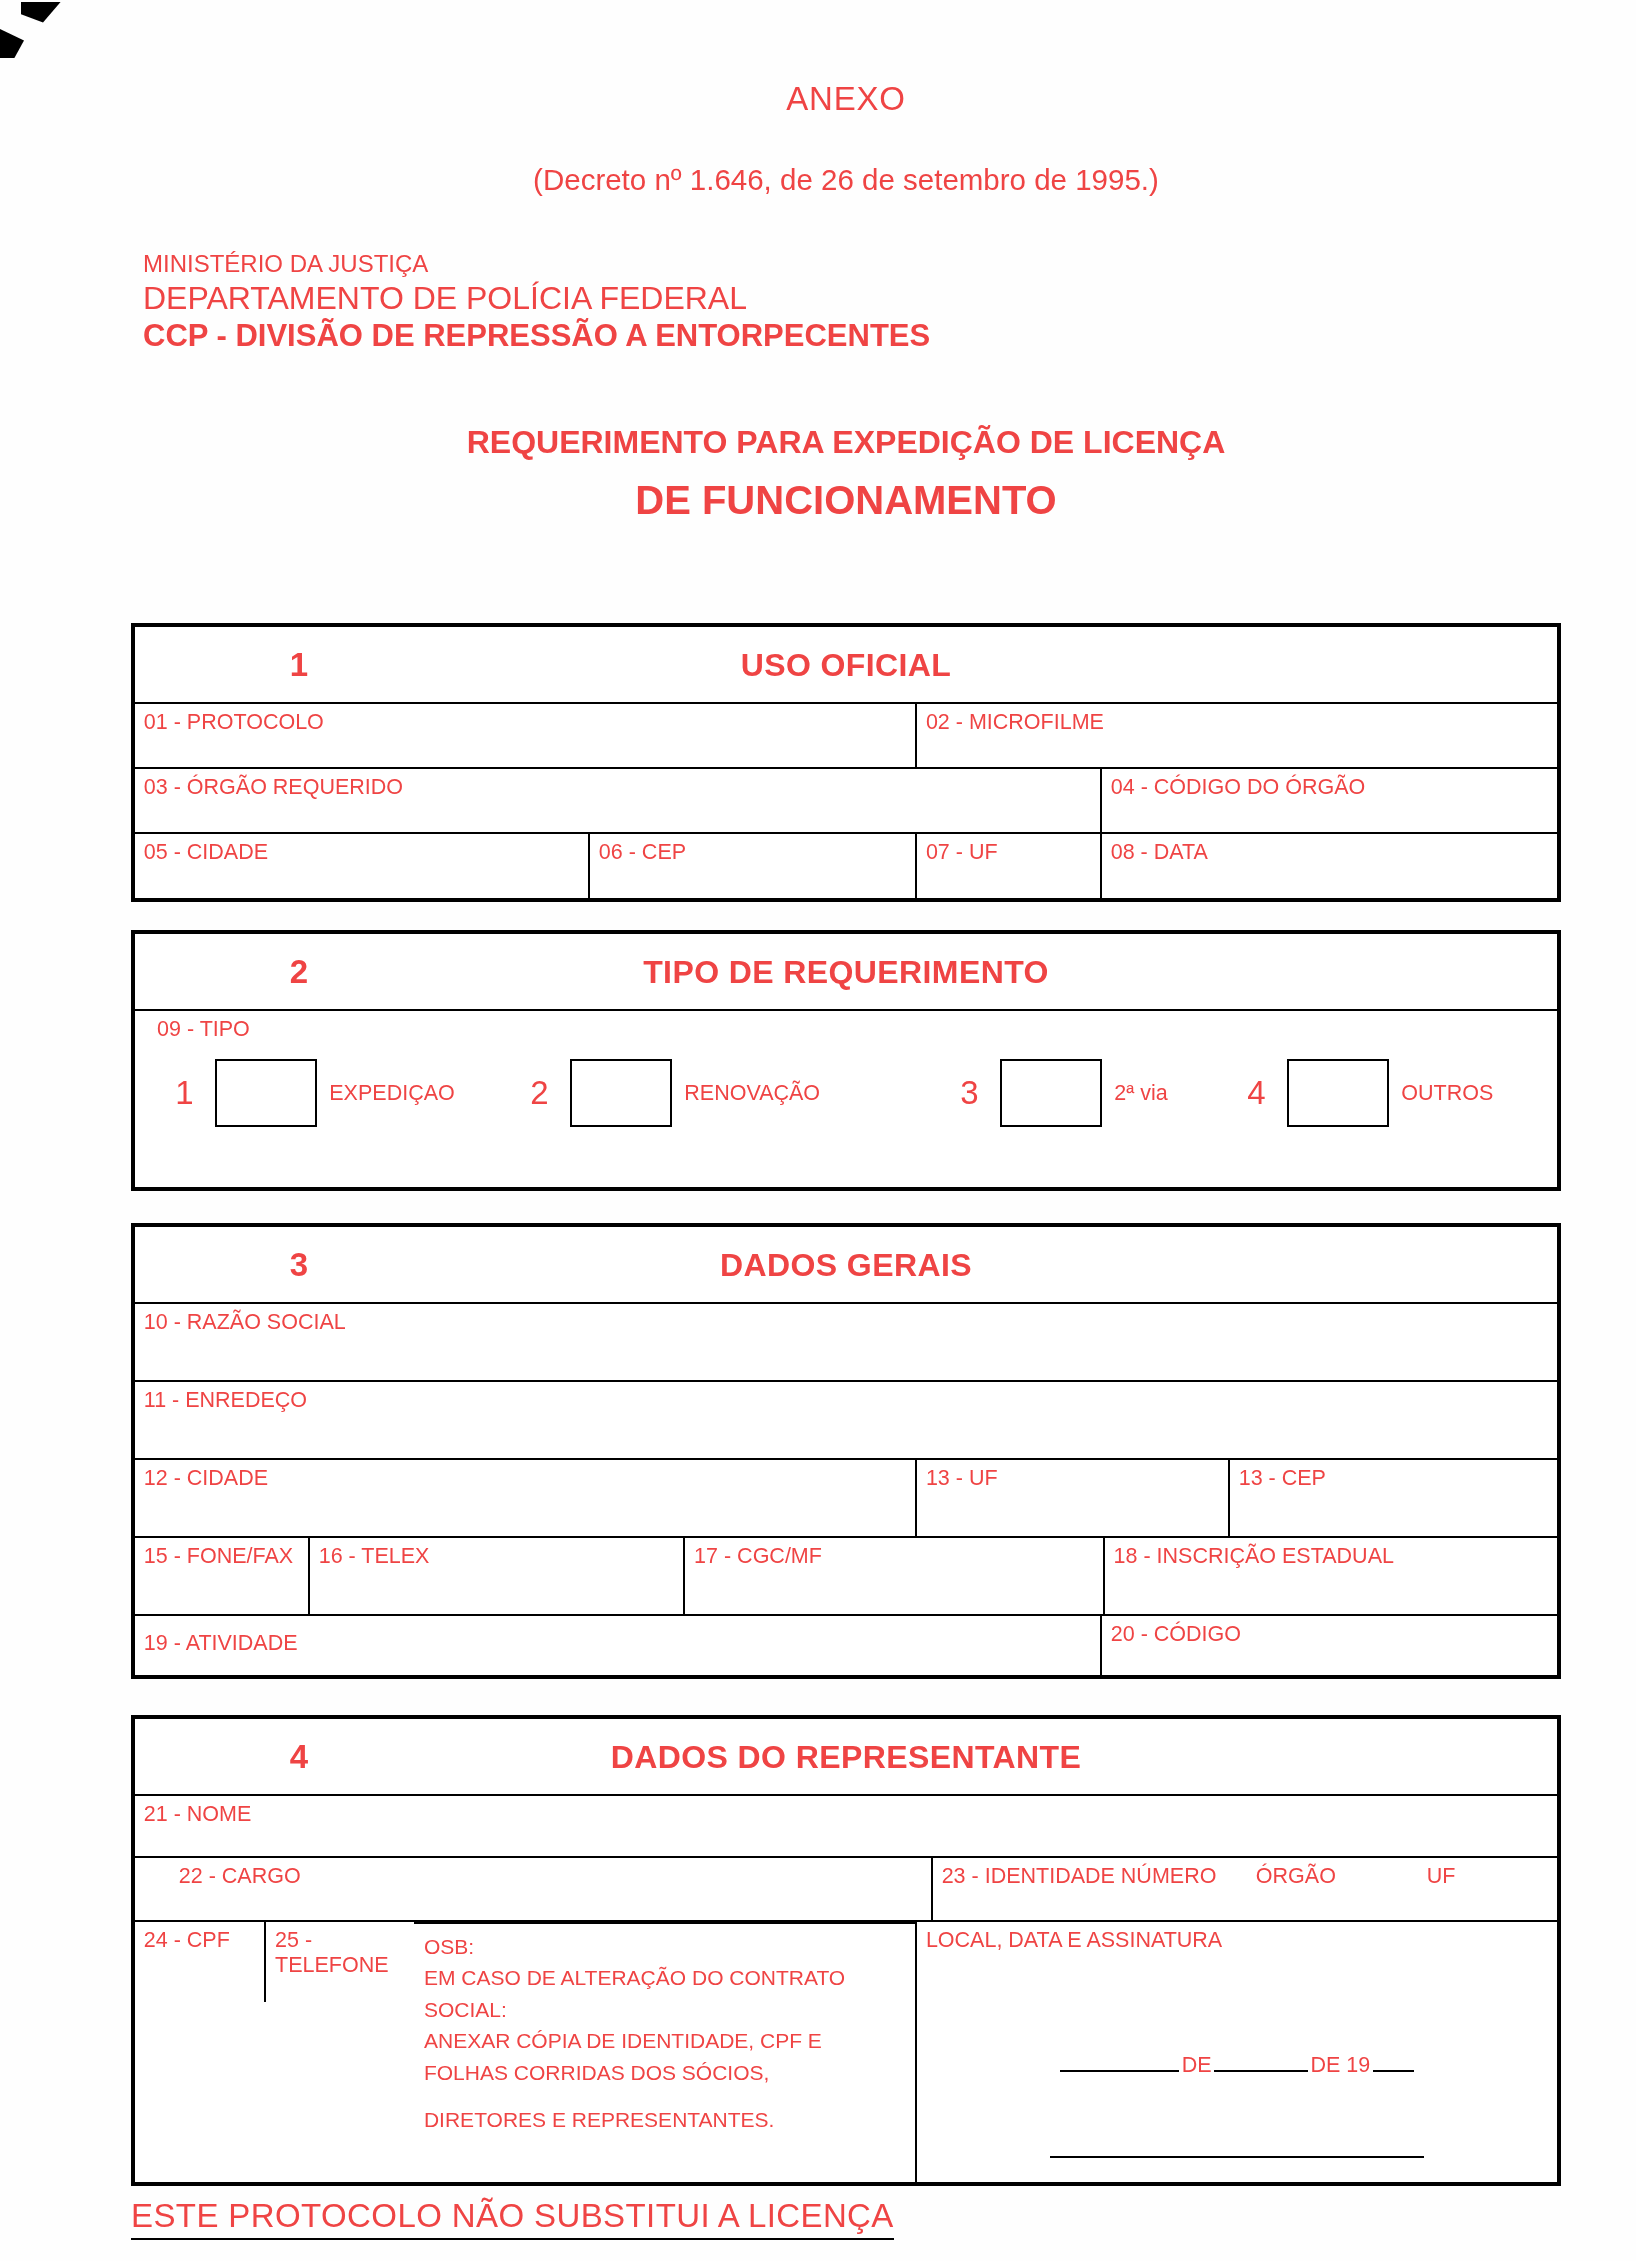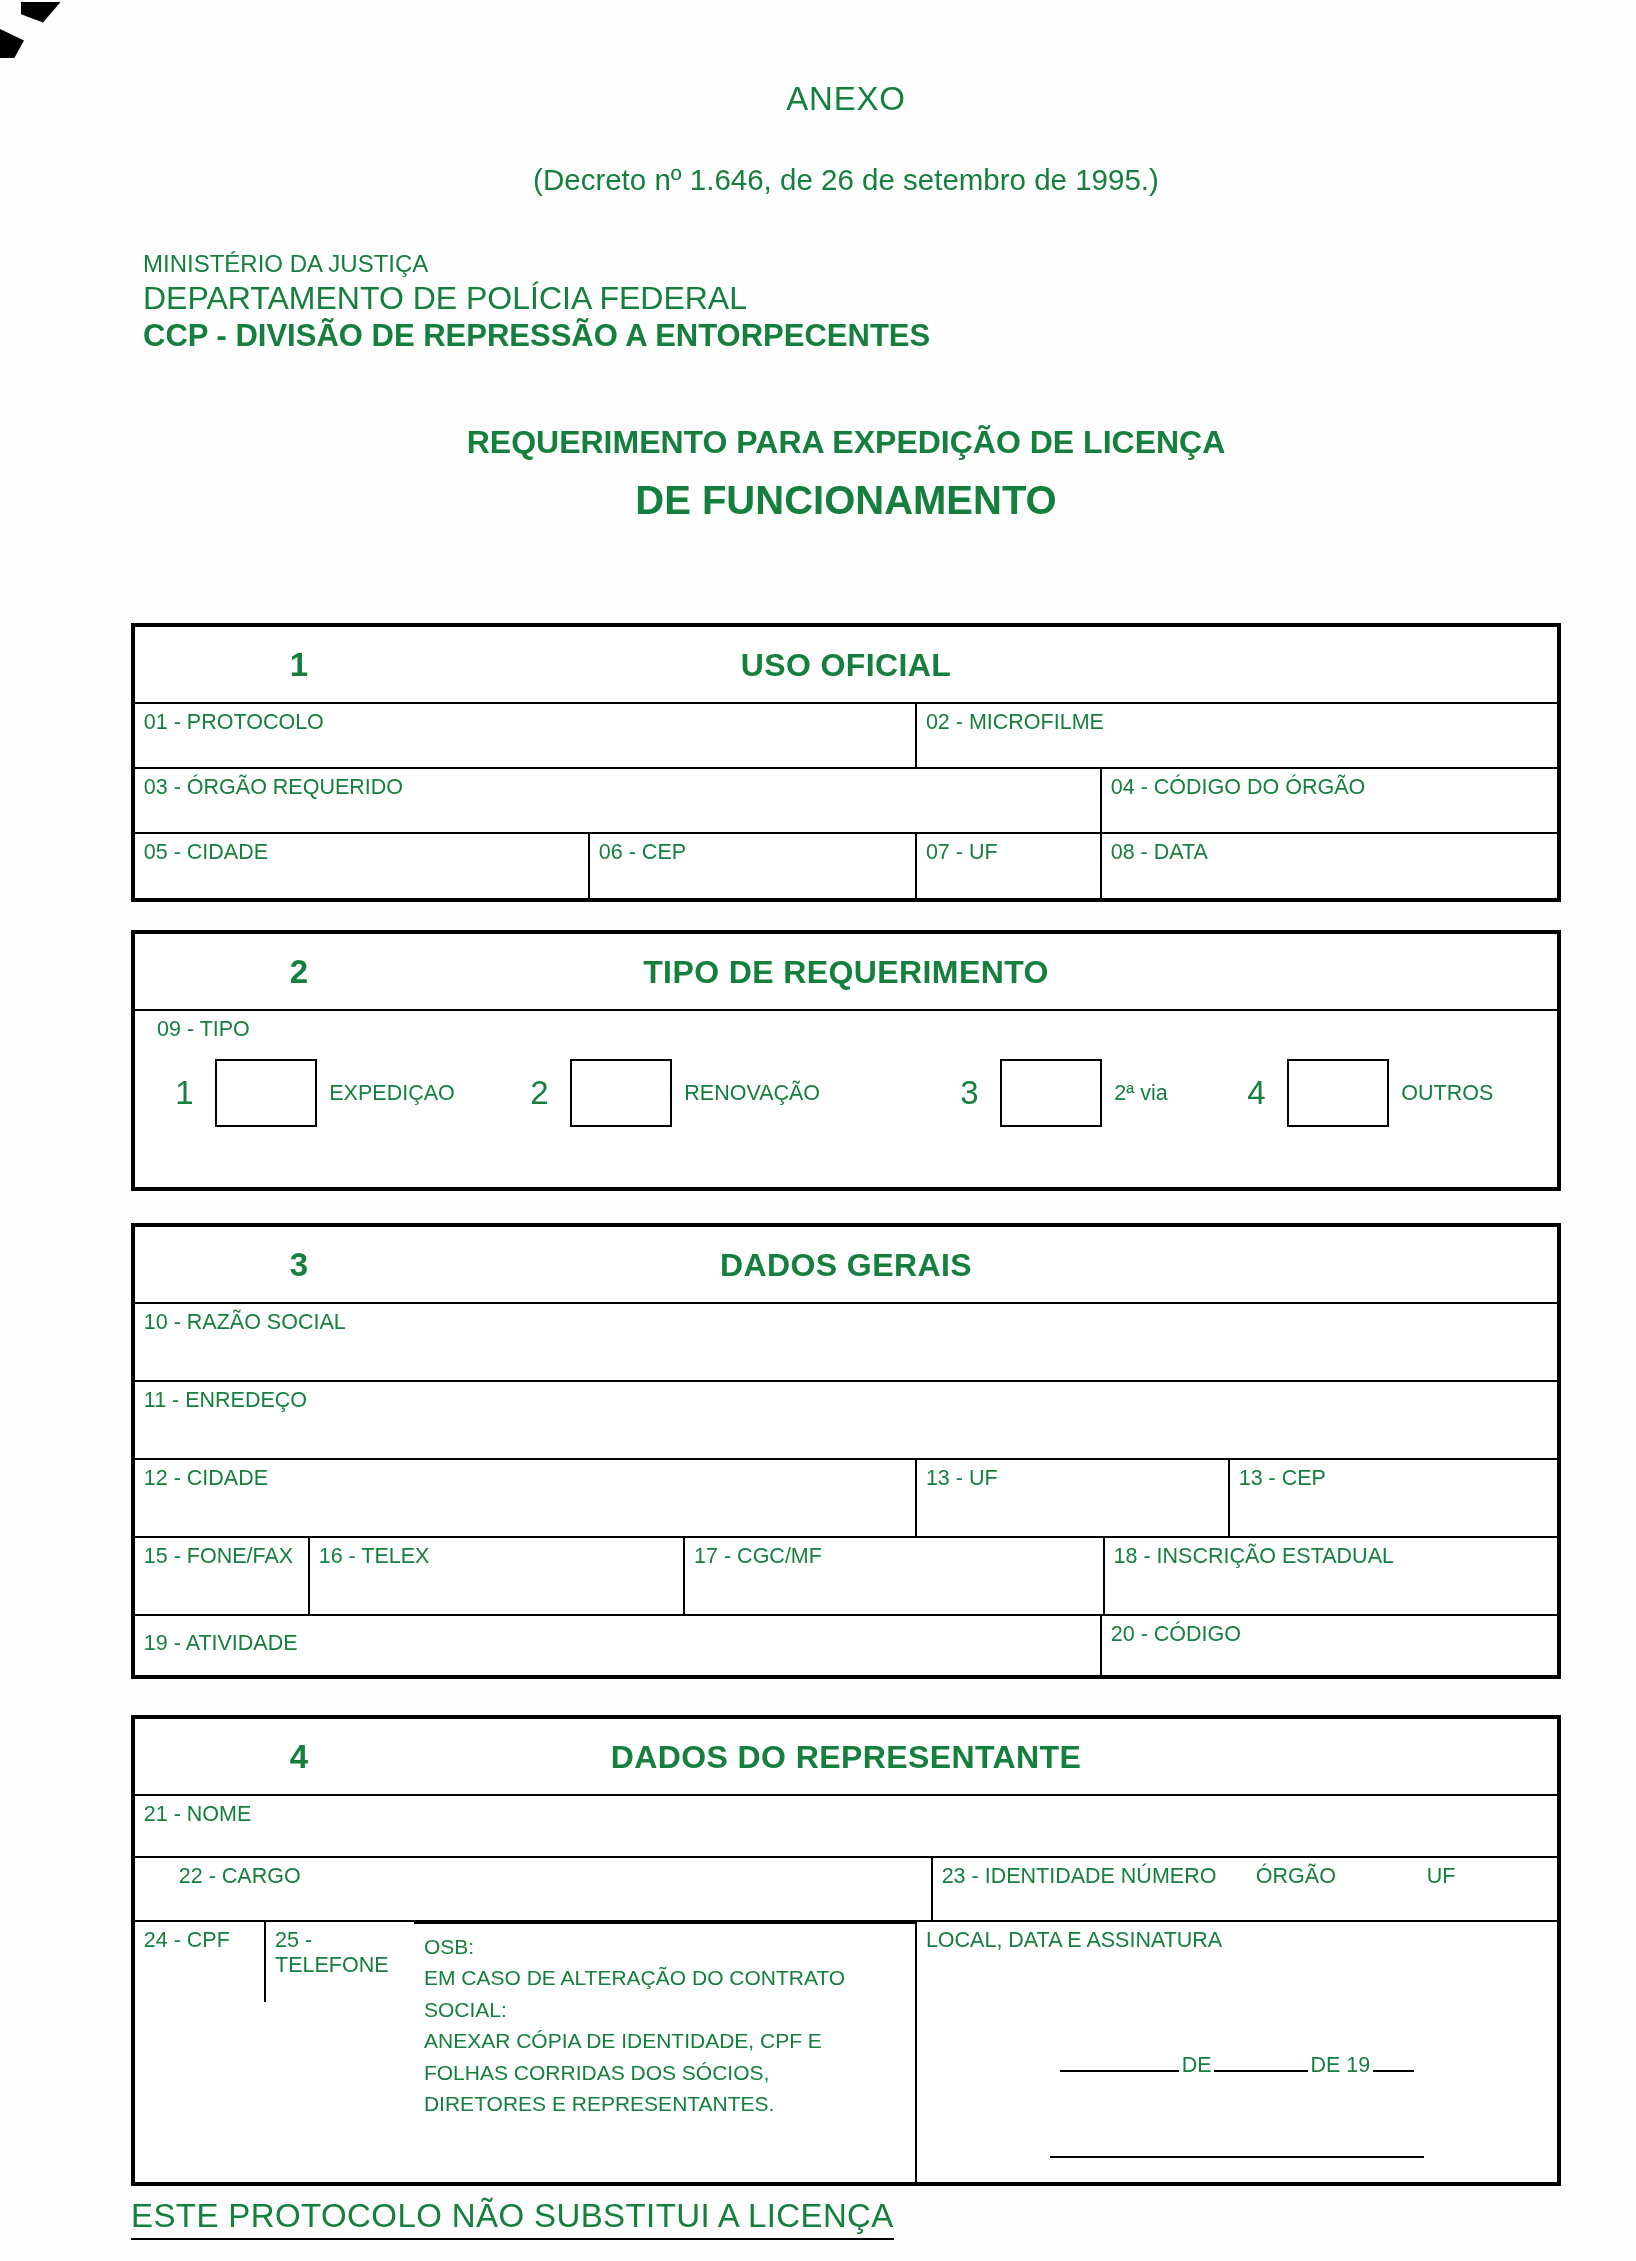--- a/index.html
+++ b/index.html
@@ -1,19 +1,19 @@
 <!DOCTYPE html>
 <html style="font-size:12.7px"><head>
 <meta charset="utf-8">
 <style>
   * { box-sizing: border-box; }
   html, body { margin: 0; padding: 0; background: #ffffff; }
   .page {
     width: 1637px; height: 2261px; background: #fefefe; position: relative;
-    font-family: "Liberation Sans", sans-serif; color: #15803d; overflow: hidden;
+    font-family: "Liberation Sans", sans-serif; color: #ef4444; overflow: hidden;
   }
   
   .artifact { position: absolute; background: #000; }
   .artifact-1 { top: 1.6px; left: 21px; width: 40px; height: 21px; clip-path: polygon(0 0, 100% 0, 55% 100%, 0 60%); }
   .artifact-2 { top: 29px; left: 0; width: 24px; height: 29px; clip-path: polygon(0 0, 100% 40%, 60% 100%, 0 100%); }
 
   
   .headings { width: 1430px; margin-left: 131px; text-align: center; }
   .t-anexo  { padding-top: 80px; font-size: 33px; letter-spacing: 0.8px; }
   .t-decreto{ margin-top: 45px; font-size: 29.5px; }
@@ -70,21 +70,21 @@
   
   .cell-23 .lbl-a { position: absolute; left: 8.8px;  top: 5.6px; }
   .cell-23 .lbl-b { position: absolute; left: 323px; top: 5.6px; }
   .cell-23 .lbl-c { position: absolute; left: 494px; top: 5.6px; }
   .s4-main { display: flex; border-top: 2.4px solid #000; height: 262px; }
   .s4-left { width: 55%; border-right: 2.4px solid #000; display: flex; flex-direction: row; }
   .s4-row25 { display: flex; }
   .s4-row25 .cellx { position: relative; border-right: 2.4px solid #000; padding: 5.6px 8.8px; }
   .s4-row25 .cellx:last-child { border-right: none; }
   .osb { border-top: 2.4px solid #000; flex: 1; padding: 6.4px 9.6px; font-size: 21px; line-height: 1.5; }
-  .osb-gap { }
+  .osb-gap { margin-top: 16px; }
   .s4-right { width: 45%; position: relative; padding: 5.6px 8.8px; }
   .date-line { position: absolute; top: 131px; left: 0; width: 100%; text-align: center; font-size: 21.5px; white-space: nowrap; }
   .blank { display: inline-block; border-bottom: 2.4px solid #000; height: 6.4px; }
   .b1 { width: 119px; } .b2 { width: 94px; } .b3 { width: 41px; }
   .de-label { margin: 0 2.4px; }
   .sig-line { position: absolute; bottom: 24px; left: 50%; transform: translateX(-50%); width: 374px; height: 0; border-bottom: 2.4px solid #000; }
 
   
   .footer-note { margin: 11px 0 0 131px; font-size: 33px; letter-spacing: 0.4px; }
   .footer-note .uline { border-bottom: 2.4px solid #000; padding-bottom: 3.2px; }

